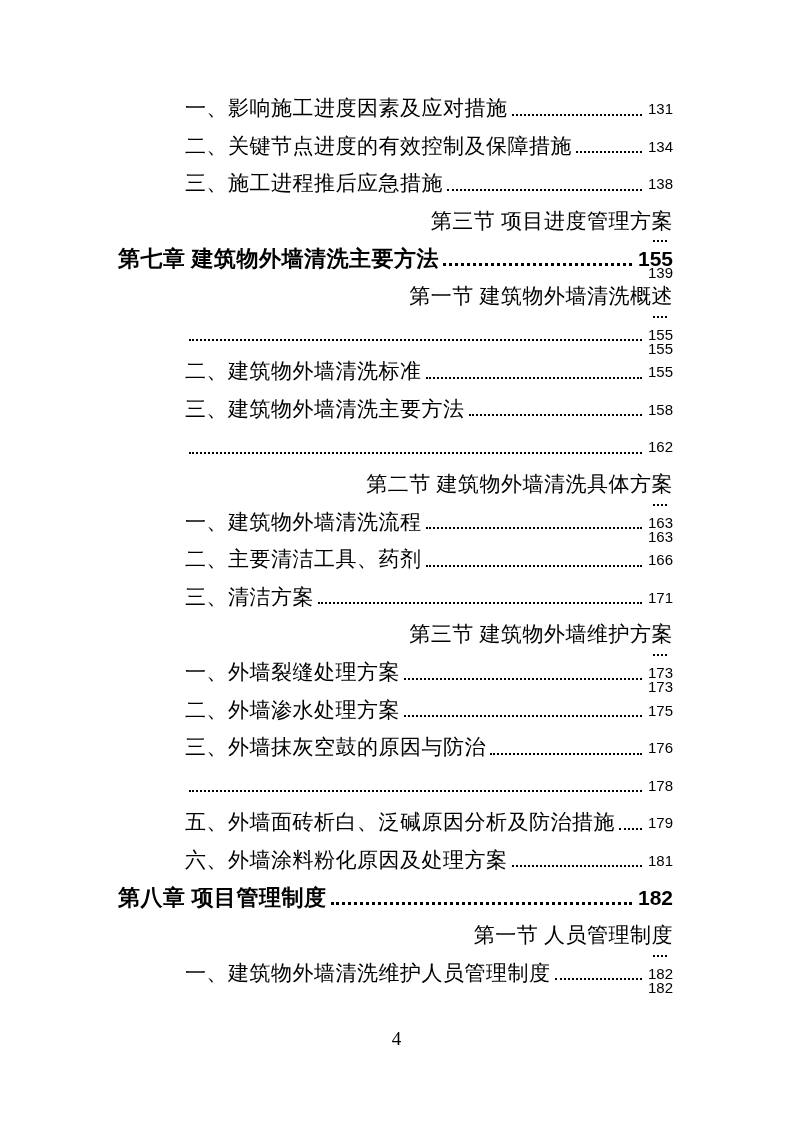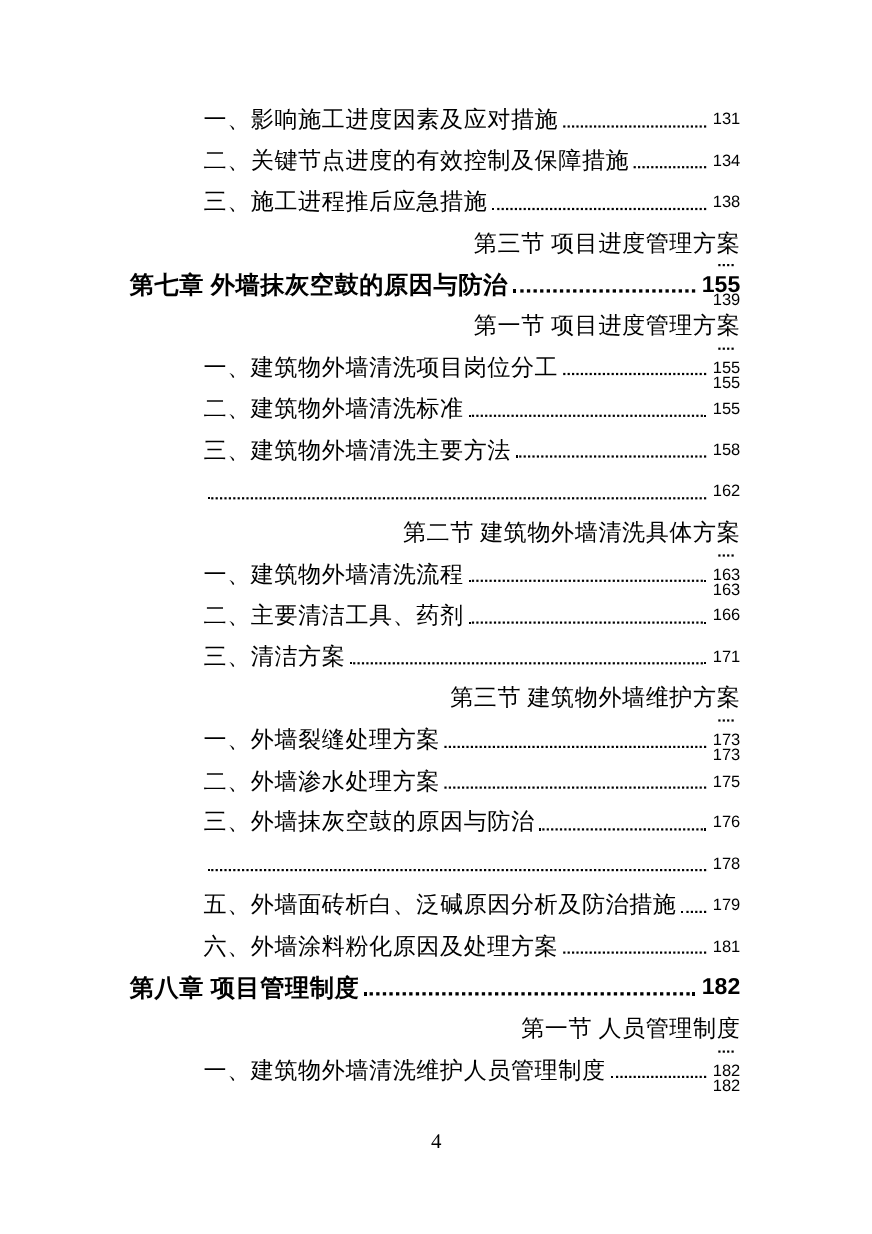--- a/index.html
+++ b/index.html
@@ -95,31 +95,30 @@
       <span class="toc-label">三、施工进程推后应急措施</span>
       <span class="toc-leader"></span>
       <span class="toc-page-num">138</span>
     </div>
       <div class="toc-row section">
       <span class="toc-label">第三节 项目进度管理方案</span>
       <span class="toc-leader"></span>
       <span class="toc-page-num">139</span>
     </div>
       <div class="toc-row chapter">
-      <span class="toc-label">第七章 外墙抹灰空鼓的原因与防治</span>
-      <span class="toc-leader"></span>
-      <span class="toc-page-num">155</span>
-    </div>
-      <div class="toc-row section">
-      <span class="toc-label">第一节 项目进度管理方案</span>
-      <span class="toc-leader"></span>
-      <span class="toc-page-num">155</span>
-    </div>
-      <div class="toc-row item">
-      <span class="toc-label">一、建筑物外墙清洗项目岗位分工</span>
+      <span class="toc-label">第七章 建筑物外墙清洗主要方法</span>
+      <span class="toc-leader"></span>
+      <span class="toc-page-num">155</span>
+    </div>
+      <div class="toc-row section">
+      <span class="toc-label">第一节 建筑物外墙清洗概述</span>
+      <span class="toc-leader"></span>
+      <span class="toc-page-num">155</span>
+    </div>
+      <div class="toc-row item">
       <span class="toc-leader"></span>
       <span class="toc-page-num">155</span>
     </div>
       <div class="toc-row item">
       <span class="toc-label">二、建筑物外墙清洗标准</span>
       <span class="toc-leader"></span>
       <span class="toc-page-num">155</span>
     </div>
       <div class="toc-row item">
       <span class="toc-label">三、建筑物外墙清洗主要方法</span>

